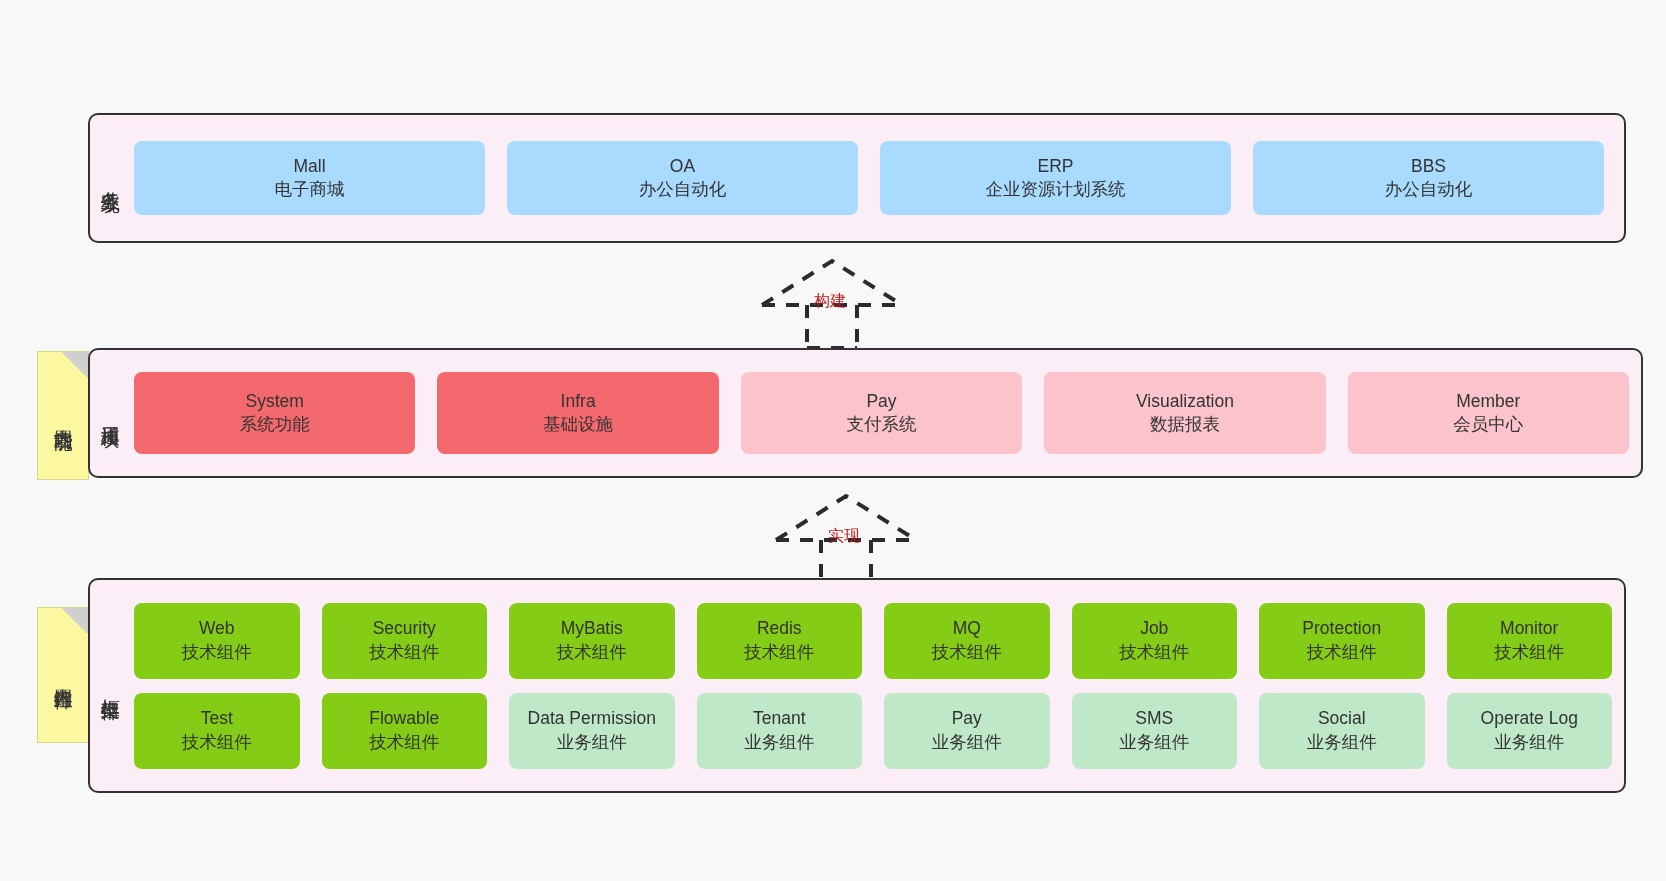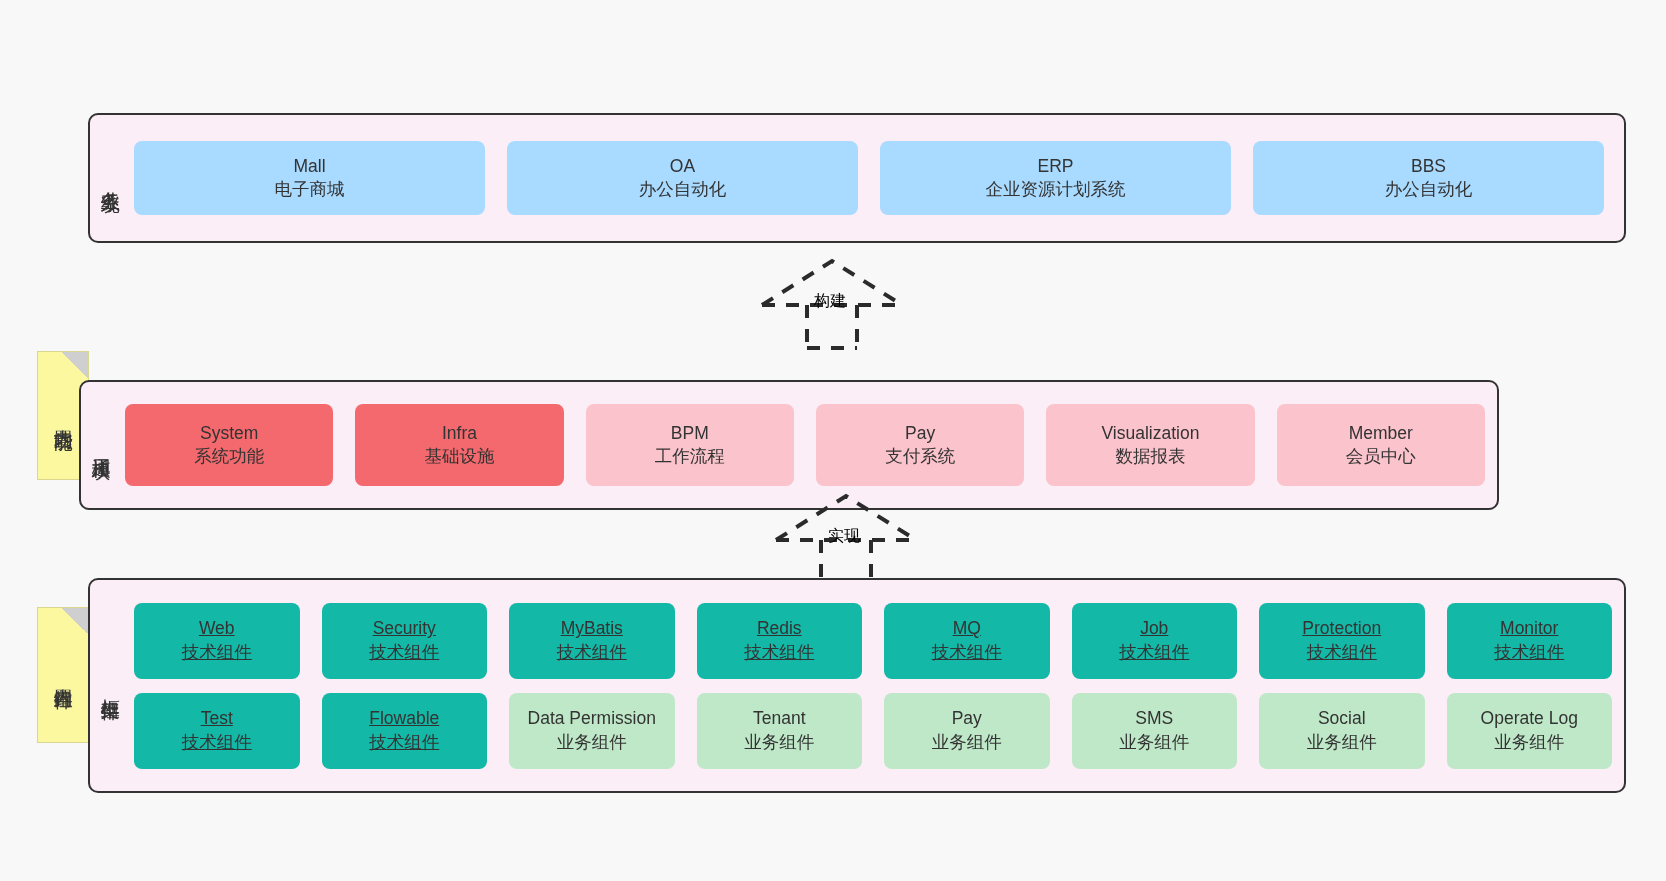--- a/index.html
+++ b/index.html
@@ -67,29 +67,29 @@
     user-select:none;
   }
   .cell .t1{white-space:nowrap;}
   .cell .t2{white-space:nowrap;}
   .cell.wrap .t1{white-space:normal;}
 
   
   .sw-blue{background:#a9daff;}
   .sw-red{background:#f4696d;}
   .sw-pink{background:#fbc3cb;}
-  .sw-green{background:#14b8a6;text-decoration:underline;}
+  .sw-green{background:#84cc16;}
   .sw-greenlight{background:#bfe8c8;}
 
   
   #layer-business{left:88px;top:113px;width:1538px;height:130px;}
   #layer-business .layer-body{padding-right:20px;}
   #layer-business .row{height:74px;}
 
-  #layer-modules{left:79px;top:348px;width:1420px;height:130px;margin-top:32px;}
+  #layer-modules{left:88px;top:348px;width:1555px;height:130px;}
   #layer-modules .row{height:82px;}
 
   #layer-framework{left:88px;top:578px;width:1538px;height:215px;}
   #layer-framework .layer-body{gap:14px;}
   #layer-framework .row{height:76px;}
 
   
   .note{
     position:absolute;
     background:#fbf8a0;
@@ -115,21 +115,21 @@
   }
   #note-modules{left:37px;top:351px;width:52px;height:129px;}
   #note-framework{left:37px;top:607px;width:52px;height:136px;}
 
   
   .arrow{position:absolute;}
   .arrow svg{display:block;overflow:visible;}
   .arrow-label{
     position:absolute;
     font-size:16px;
-    color:#000000;
+    color:#b91c1c;
     background:transparent;
     white-space:nowrap;
     user-select:none;
   }
   #arrow-build{left:752px;top:255px;width:160px;height:95px;}
   #arrow-build .arrow-label{left:62px;top:36px;}
   #arrow-impl{left:766px;top:490px;width:160px;height:95px;}
   #arrow-impl .arrow-label{left:62px;top:36px;}
 </style>
 </head>
@@ -183,24 +183,20 @@
       <div class="row">
         <div class="cell sw-red">
           <span class="t1">System</span>
           <span class="t2">系统功能</span>
         </div>
         <div class="cell sw-red">
           <span class="t1">Infra</span>
           <span class="t2">基础设施</span>
         </div>
         <div class="cell sw-pink">
-          <span class="t1">BPM</span>
-          <span class="t2">工作流程</span>
-        </div>
-        <div class="cell sw-pink">
           <span class="t1">Pay</span>
           <span class="t2">支付系统</span>
         </div>
         <div class="cell sw-pink">
           <span class="t1">Visualization</span>
           <span class="t2">数据报表</span>
         </div>
         <div class="cell sw-pink">
           <span class="t1">Member</span>
           <span class="t2">会员中心</span>

